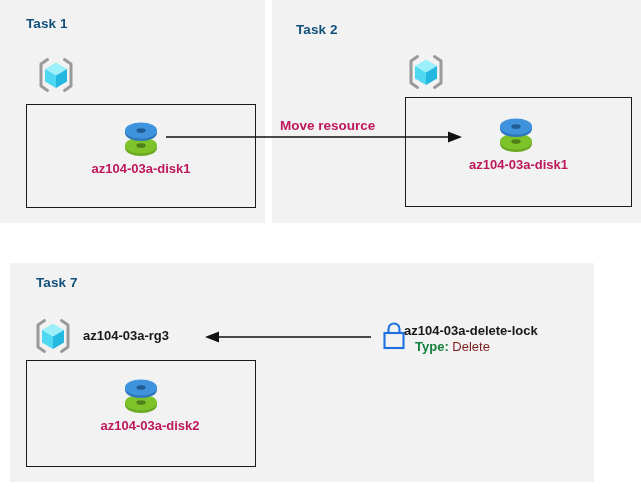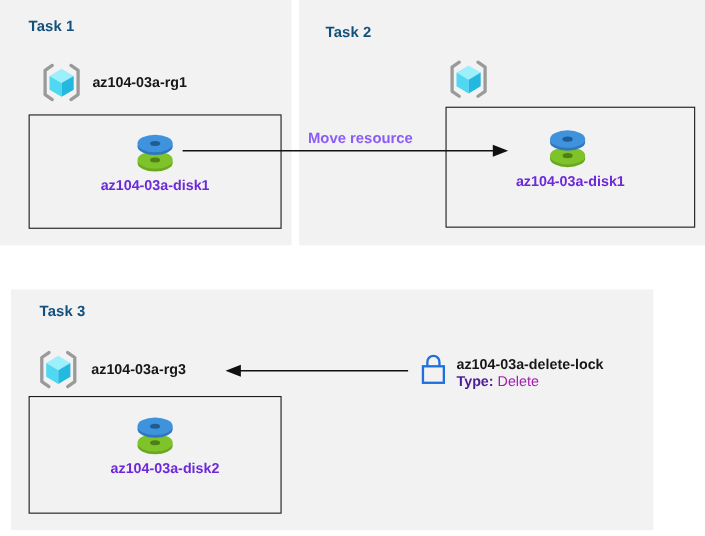--- a/index.html
+++ b/index.html
@@ -84,77 +84,77 @@
     height: 46px;
   }
   #diskicon-1 { left: 120px; top: 116px; }
   #diskicon-2 { left: 495px; top: 112px; }
   #diskicon-3 { left: 120px; top: 373px; }
 
   .disk-label {
     position: absolute;
     font-weight: bold;
     font-size: 13px;
-    color: #6d28d9;
+    color: #be185d;
     white-space: nowrap;
     text-align: center;
   }
   #disklabel-1 { left: 26px;  top: 161px; width: 230px; }
   #disklabel-2 { left: 405px; top: 157px; width: 227px; }
   #disklabel-3 { left: 26px;  top: 418px; width: 248px; }
 
   
   .arrow-svg {
     position: absolute;
     overflow: visible;
   }
   #arrow-move  { left: 166px; top: 126px; width: 296px; height: 22px; }
   #arrow-lock  { left: 205px; top: 326px; width: 166px; height: 22px; }
 
   .arrow-label {
     position: absolute;
     font-weight: bold;
     font-size: 13.5px;
-    color: #8b5cf6;
+    color: #be185d;
     white-space: nowrap;
   }
   #label-move { left: 280px; top: 118px; }
 
   
   #lock-icon {
     position: absolute;
     left: 381px;
     top: 320px;
     width: 26px;
     height: 32px;
   }
   #lock-name {
     position: absolute;
-    left: 415px;
+    left: 404px;
     top: 323px;
     font-weight: bold;
     font-size: 13px;
     color: #171717;
     white-space: nowrap;
   }
   #lock-type-row {
     position: absolute;
     left: 415px;
     top: 339px;
     font-size: 13px;
     color: #171717;
     white-space: nowrap;
   }
   #lock-type-key {
     font-weight: bold;
-    color: #4c1d95;
+    color: #15803d;
   }
   #lock-type-val {
     font-weight: normal;
-    color: #a21caf;
+    color: #7f1d1d;
   }
 </style>
 </head>
 <body>
 
 <div class="canvas">
 
   <div class="panel" id="panel-task1"></div>
 
   <div class="panel-title" id="title-task1">Task 1</div>
@@ -167,21 +167,20 @@
       <path d="M28.5 4.5 L35.0 9.0 L35.0 31.0 L28.5 35.5" fill="none" stroke="#9a9a9a" stroke-width="3.0" stroke-linecap="round" stroke-linejoin="round"></path>
 
       <path d="M20 7.5 L31 14.0 L20 20.5 L9 14.0 Z" fill="#9bf0fb"></path>
 
       <path d="M9 14.0 L20 20.5 L20 33.0 L9 26.5 Z" fill="#4fd8f2"></path>
 
       <path d="M31 14.0 L31 26.5 L20 33.0 L20 20.5 Z" fill="#22b8e0"></path>
     </svg>
   </div>
 
-  <div class="rg-label" id="rglabel-1">az104-03a-rg1</div>
 
   <div class="inner-box" id="box-task1"></div>
 
   <div class="disk-icon" id="diskicon-1">
     <svg viewBox="0 0 42 46" width="42" height="46" aria-hidden="true">
 
       <ellipse cx="21" cy="32" rx="16" ry="8" fill="#6aa821"></ellipse>
       <ellipse cx="21" cy="29.5" rx="16" ry="8" fill="#7fc32b"></ellipse>
       <ellipse cx="21" cy="29.5" rx="4.6" ry="2.3" fill="#4f7f17"></ellipse>
 
@@ -225,21 +224,21 @@
 
   <div class="arrow-label" id="label-move">Move resource</div>
 
   <svg class="arrow-svg" id="arrow-move" viewBox="0 0 296 22">
     <line x1="0" y1="11" x2="284" y2="11" stroke="#111111" stroke-width="1.5"></line>
     <polygon points="296,11 282,5.5 282,16.5" fill="#111111"></polygon>
   </svg>
 
   <div class="panel" id="panel-task3"></div>
 
-  <div class="panel-title" id="title-task3">Task 3</div>
+  <div class="panel-title" id="title-task3">Task 7</div>
 
   <div class="rg-icon" id="rgicon-3">
     <svg viewBox="0 0 40 40" width="40" height="40" aria-hidden="true">
       <path d="M11.5 4.5 L5.0 9.0 L5.0 31.0 L11.5 35.5" fill="none" stroke="#9a9a9a" stroke-width="3.0" stroke-linecap="round" stroke-linejoin="round"></path>
       <path d="M28.5 4.5 L35.0 9.0 L35.0 31.0 L28.5 35.5" fill="none" stroke="#9a9a9a" stroke-width="3.0" stroke-linecap="round" stroke-linejoin="round"></path>
       <path d="M20 7.5 L31 14.0 L20 20.5 L9 14.0 Z" fill="#9bf0fb"></path>
       <path d="M9 14.0 L20 20.5 L20 33.0 L9 26.5 Z" fill="#4fd8f2"></path>
       <path d="M31 14.0 L31 26.5 L20 33.0 L20 20.5 Z" fill="#22b8e0"></path>
     </svg>
   </div>

